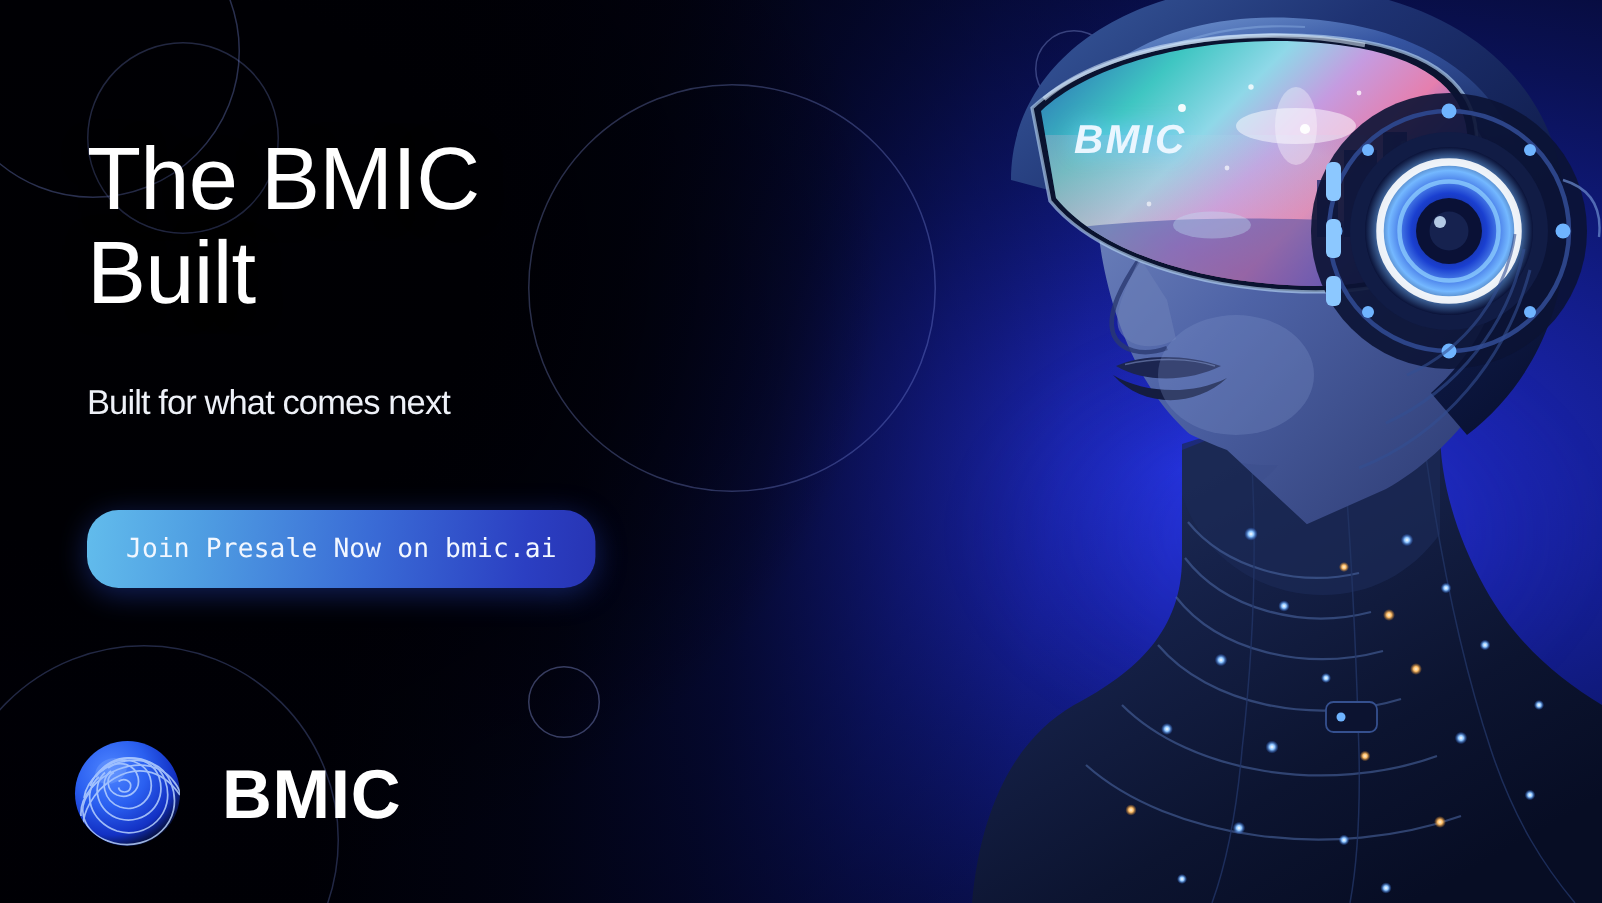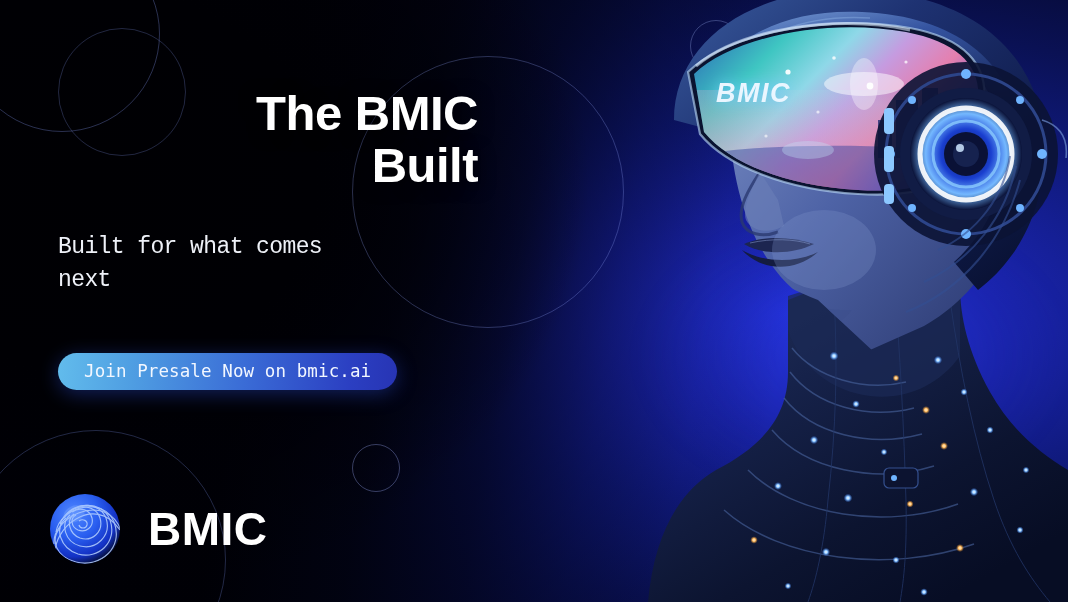--- a/index.html
+++ b/index.html
@@ -42,34 +42,33 @@
   .c-tl-b { left:58px;   top:28px;   width:128px; height:128px; border-color:rgba(130,150,240,0.26); }
   .c-big  { left:352px;  top:56px;   width:272px; height:272px; border-color:rgba(150,170,255,0.28); }
   .c-sm   { left:352px;  top:444px;  width:48px;  height:48px;  border-color:rgba(160,175,255,0.34); }
   .c-logo { left:-34px;  top:430px;  width:260px; height:260px; border-color:rgba(130,155,250,0.26); }
   .c-br   { right:-54px; bottom:-74px; width:210px; height:210px; border-color:rgba(150,170,255,0.20); }
   .c-hd   { left:690px;  top:20px;   width:52px;  height:52px;  border-color:rgba(170,190,255,0.30); }
 
   
   .copy { position:absolute; left:58px; top:88px; width:420px; z-index:6; }
   .headline {
-    color:#fff; font-size:49px; line-height:1.06; font-weight:700;
+    color:#fff; font-size:59px; line-height:1.06; font-weight:400;
     letter-spacing:-0.5px; font-family:"Liberation Sans", sans-serif;
     text-shadow:0 2px 18px rgba(0,0,0,0.7);
-    text-align:right;
   }
   .headline .l2 { display:block; }
   .subhead {
     margin-top:39px; color:#eef1f8; font-size:23px; line-height:1.45;
-    font-family:Liberation Mono, monospace; letter-spacing:-0.6px;
+    font-family:Liberation Sans, sans-serif; letter-spacing:-0.6px;
     max-width:330px; font-weight:400;
   }
   .cta {
     display:inline-flex; align-items:center; justify-content:center;
-    margin-top:37px; height:37px; padding:0 26px; border-radius:21px;
+    margin-top:37px; height:52px; padding:0 26px; border-radius:21px;
     color:#f2f7ff; font-size:17.5px; letter-spacing:0.1px;
     font-family:"DejaVu Sans Mono", monospace;
     background:linear-gradient(95deg,#62bcec 0%, #4f9ee2 22%, #3a6cd6 55%, #2b3fc2 86%, #2734b4 100%);
     box-shadow:0 4px 20px rgba(40,70,200,0.45);
     border:none; cursor:pointer; white-space:nowrap;
   }
 
   
   .logo-row { position:absolute; left:46px; bottom:34px; display:flex; align-items:center; gap:24px; z-index:6; }
   .logo-mark { width:78px; height:78px; position:relative; }

